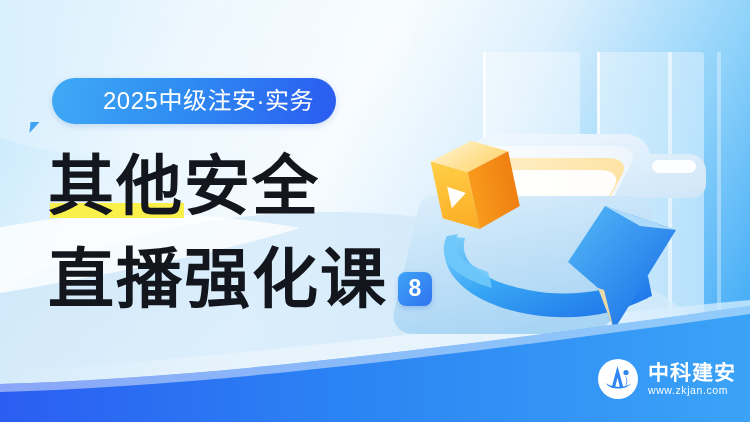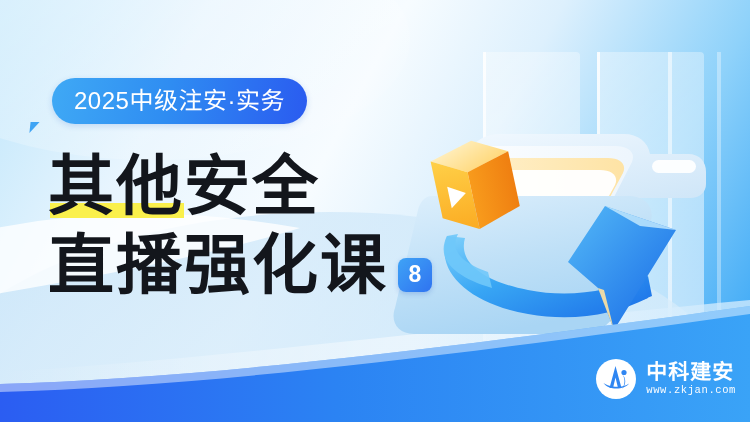--- a/index.html
+++ b/index.html
@@ -23,36 +23,36 @@
     position:absolute;left:52px;top:78px;
     height:46px;padding:0 22px;
     display:flex;align-items:center;justify-content:center;
     border-radius:23px;
     background:linear-gradient(100deg,#3fa9f5 0%,#2f8df2 45%,#2a5bf0 100%);
     box-shadow:0 2px 6px rgba(30,90,200,.18);
     z-index:7;
   }
   .badge-text{
     color:#ffffff;font-size:24px;letter-spacing:.5px;
-    white-space:nowrap;font-weight:400;line-height:1;
+    white-space:nowrap;font-weight:400;line-height:1;margin-left:29px;
   }
   .badge-tail{
     position:absolute;left:30px;top:122px;
     width:0;height:0;
     border-left:9px solid #3fa4f4;
     border-right:9px solid transparent;
     border-bottom:11px solid transparent;
     transform:skewX(-6deg);
     z-index:6;
   }
 
   
   .headline{position:absolute;left:48px;top:152px;z-index:8;}
   .hl-row{position:relative;display:flex;align-items:flex-end;}
-  .hl-row + .hl-row{margin-top:10px;text-align:center;}
+  .hl-row + .hl-row{margin-top:24px;text-align:center;}
   .hl-text{
     font-family:"DejaVu Serif","Liberation Serif",serif;
     font-weight:700;
     font-size:66px;line-height:1.05;
     color:#13161c;letter-spacing:2px;white-space:nowrap;
   }
   .hl-underline{
     position:absolute;left:2px;bottom:3px;
     width:134px;height:15px;background:#faf04c;z-index:-1;
   }
@@ -70,25 +70,25 @@
 
   
   .logo{
     position:absolute;right:14px;bottom:22px;
     display:flex;align-items:center;gap:9px;z-index:9;
   }
   .logo-mark{width:42px;height:42px;flex:none;}
   .logo-txt{display:flex;flex-direction:column;gap:2px;}
   .logo-name{
     color:#fff;font-size:21px;font-weight:700;letter-spacing:1px;line-height:1;
-    font-family:Liberation Serif, serif;
+    font-family:Liberation Sans, sans-serif;
   }
   .logo-url{
     color:#ffffff;font-size:10.5px;letter-spacing:.6px;line-height:1;opacity:.97;
-    font-family:Liberation Mono, monospace;
+    font-family:Liberation Sans, sans-serif;
   }
 </style>
 </head>
 <body>
 
 <div class="banner">
 
   <div class="bg-layer">
     <svg class="bg-svg" viewBox="0 0 750 422" preserveAspectRatio="none" aria-hidden="true">
       <defs>

